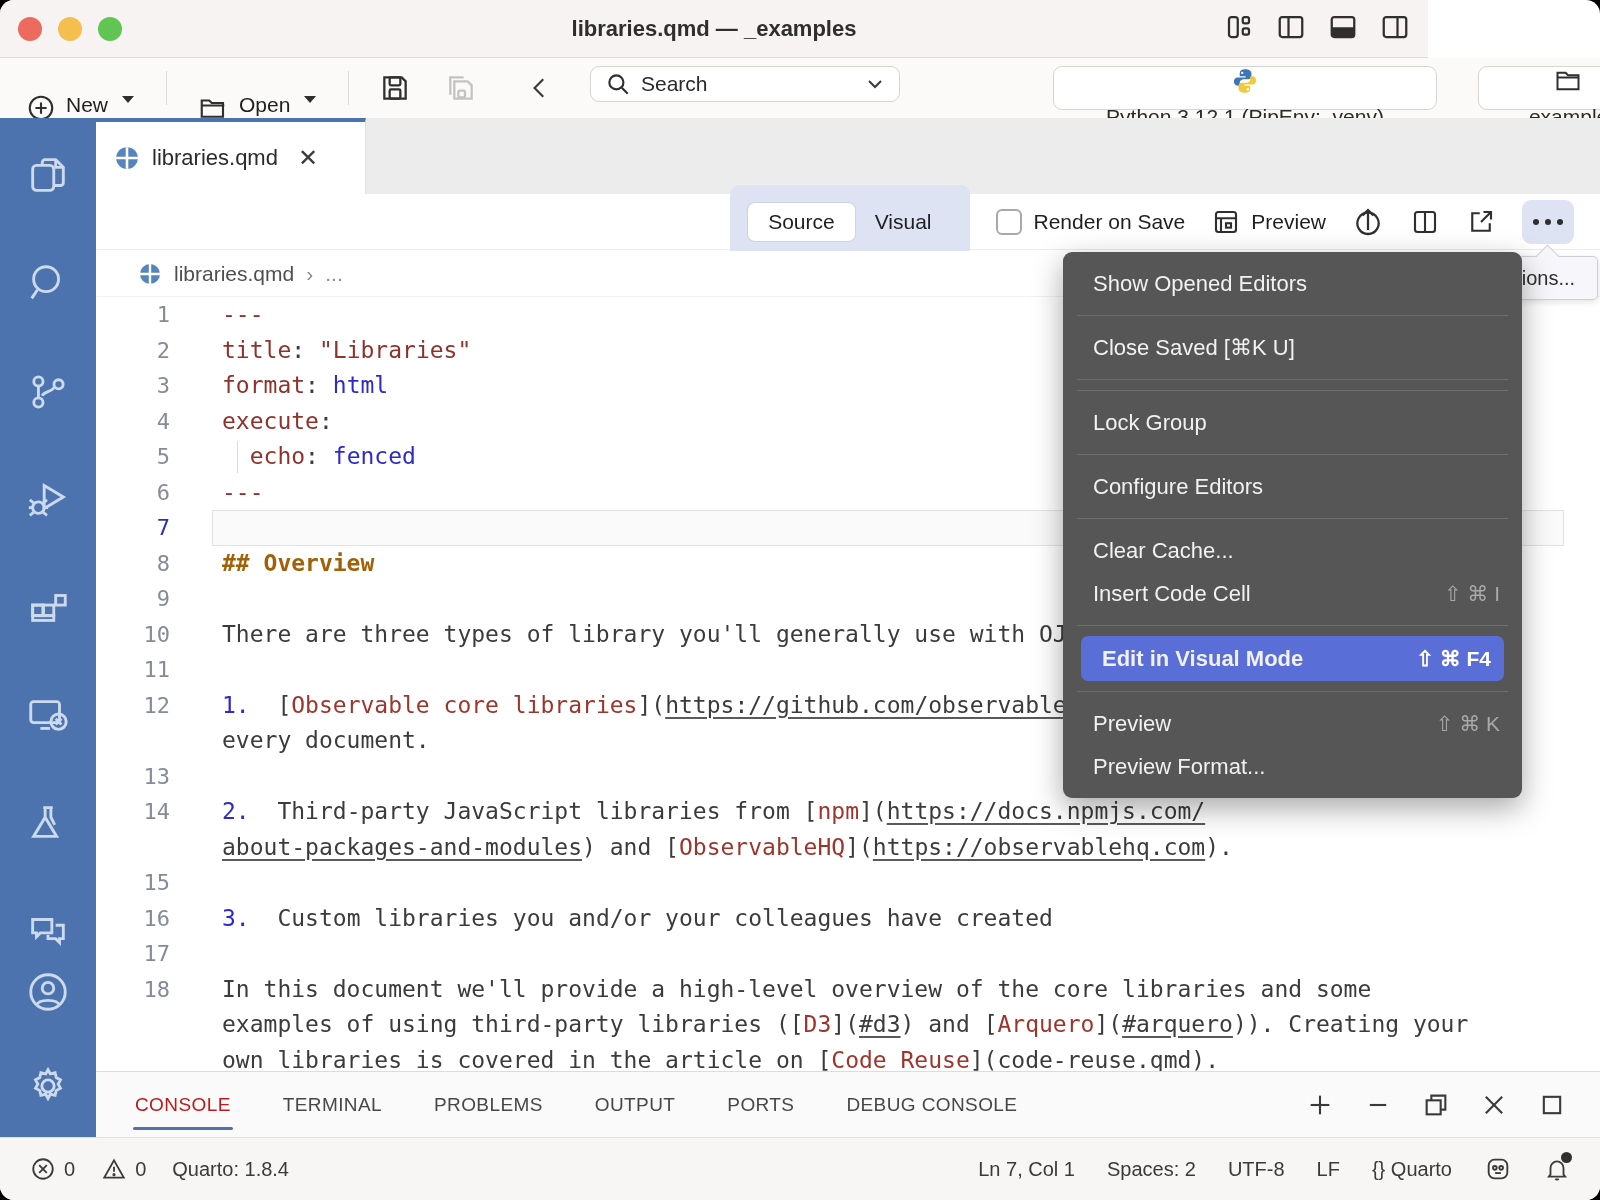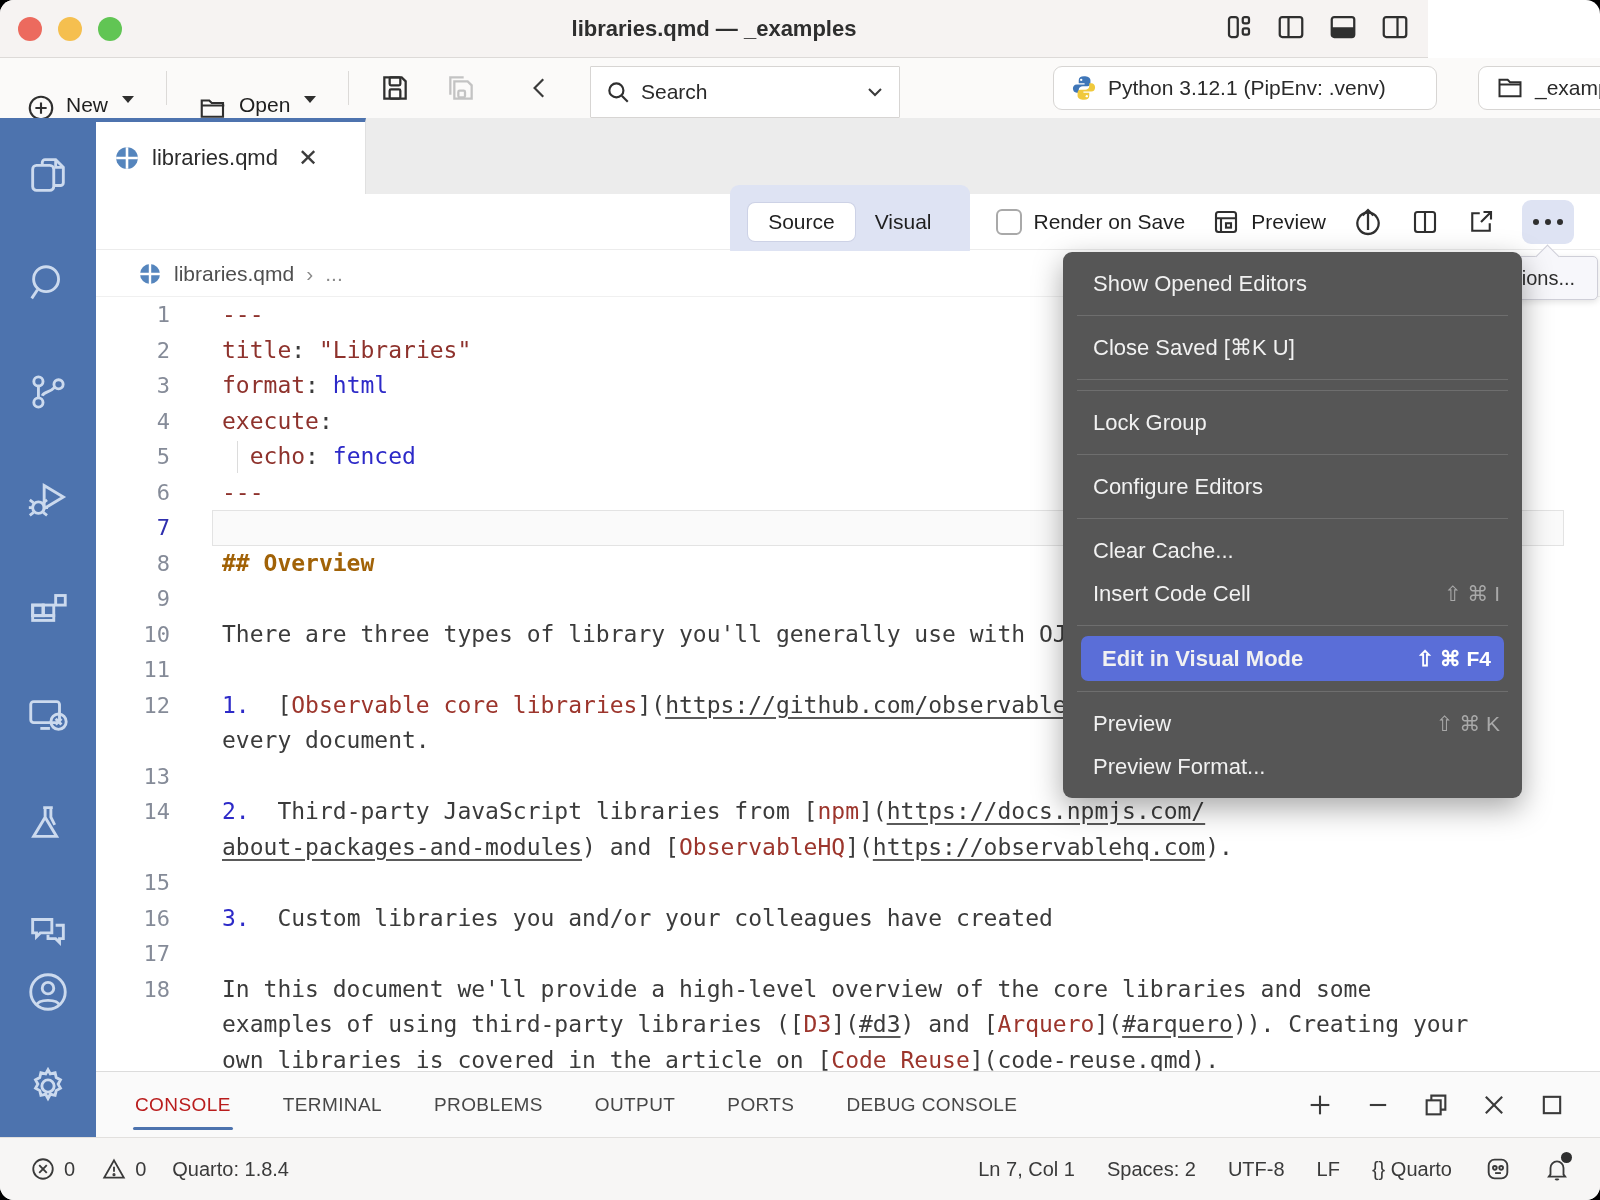--- a/index.html
+++ b/index.html
@@ -13,23 +13,23 @@
   .tl{width:24px;height:24px;border-radius:50%;}
   .title-text{position:absolute;left:0;right:0;text-align:center;font-size:22px;font-weight:bold;color:#2e2e2e;}
   .win-controls{position:absolute;right:18px;top:12px;display:flex;gap:22px;}
 
   
   .toolbar{position:absolute;left:0;top:58px;width:1600px;height:60px;background:#fbfaf9;border-bottom:1px solid #e3e1df;display:flex;align-items:center;}
   .tb-group{display:flex;align-items:center;gap:10px;margin-left:26px;font-size:21px;color:#1f1f1f;}
   .tb-sep{width:1px;height:34px;background:#dcdad8;margin:0 20px;}
   .tb-btn{display:flex;align-items:flex-start;gap:10px;cursor:default;margin-top:39px;}
   .caret{margin-left:2px;}
-  .searchbox{position:absolute;left:590px;top:8px;width:310px;height:52px;background:#fff;border:1px solid #d7d5d3;border-radius:1px;display:flex;align-items:center;padding:0 14px;box-sizing:border-box;font-size:21px;color:#2a2a2a;}
+  .searchbox{position:absolute;left:590px;top:8px;width:310px;height:36px;background:#fff;border:1px solid #d7d5d3;border-radius:9px;display:flex;align-items:center;padding:0 14px;box-sizing:border-box;font-size:21px;color:#2a2a2a;}
   .searchbox .grow{flex:1;margin-left:10px;}
-  .pill{position:absolute;top:8px;height:44px;background:#fff;border:1px solid #d7d5d3;border-radius:9px;display:flex;align-items:center;padding:0 16px;box-sizing:border-box;font-size:21px;color:#2a2a2a;gap:10px;}
+  .pill{position:absolute;top:8px;height:44px;background:#fff;border:1px solid #d7d5d3;border-radius:9px;display:flex;align-items:center;padding:0 16px;box-sizing:border-box;font-size:21px;color:#2a2a2a;gap:10px;flex-direction:column;}
   .pill.interp{left:1053px;width:384px;}
   .pill.project{left:1478px;width:180px;}
 
   
   .activitybar{position:absolute;left:0;top:118px;width:96px;height:1019px;background:#4d73ae;display:flex;flex-direction:column;align-items:center;}
   .ab-icons{display:flex;flex-direction:column;gap:62px;margin-top:34px;}
   .ab-bottom{margin-top:auto;display:flex;flex-direction:column;gap:48px;margin-bottom:28px;}
   .ab-item svg{stroke:#ccdaee;}
 
   

